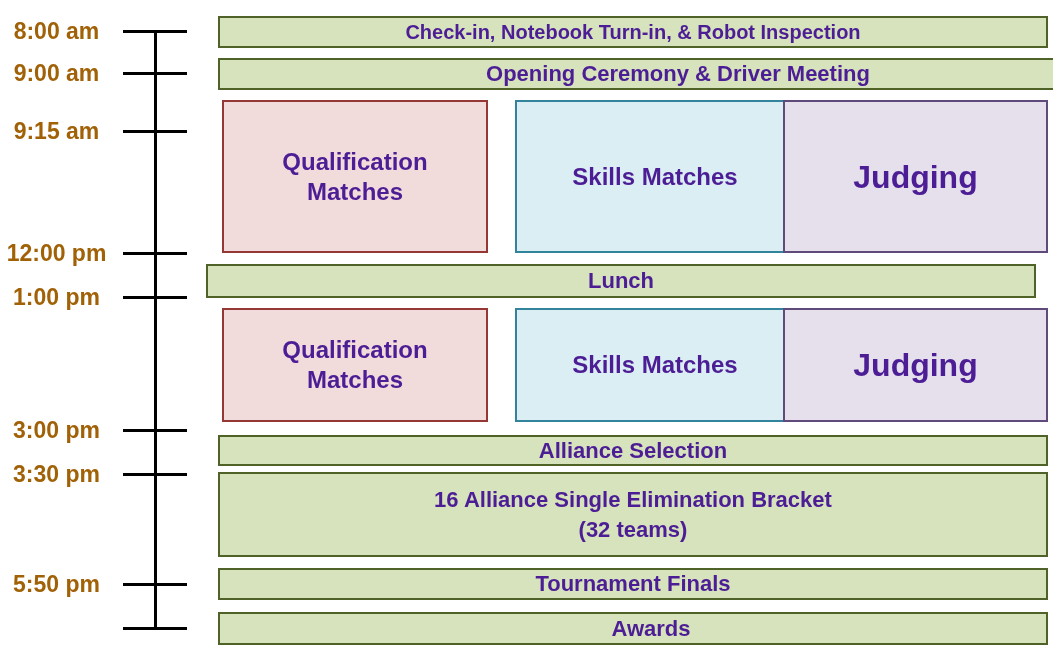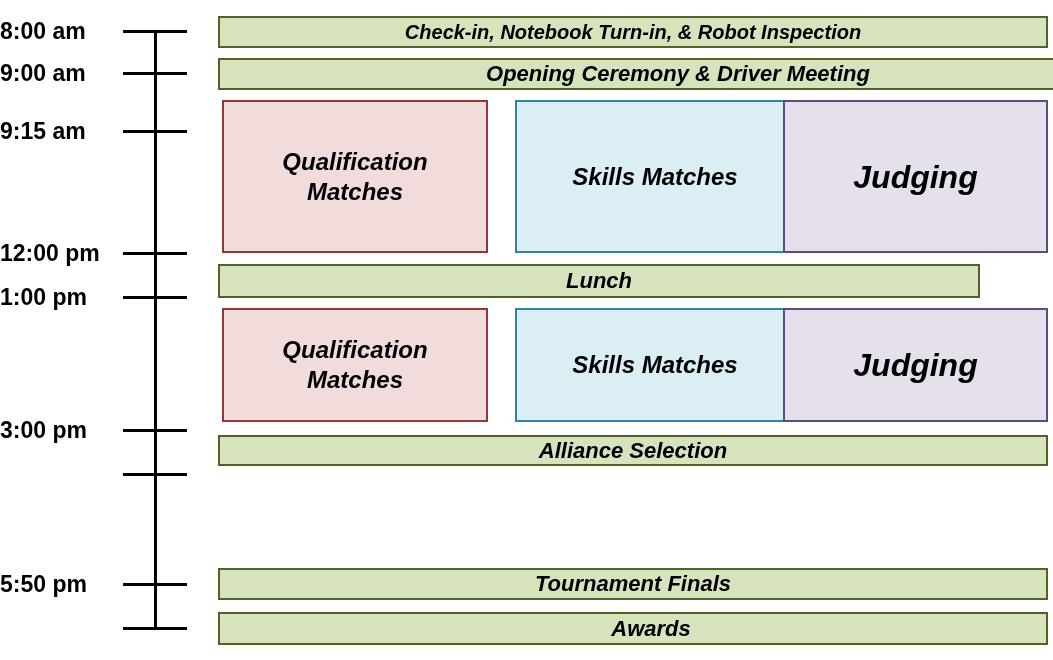--- a/index.html
+++ b/index.html
@@ -22,37 +22,36 @@
   .tick {
     position: absolute;
     left: 123px;
     width: 64px; height: 3px;
     background: var(--timeline, #000);
   }
   .time-label {
     position: absolute;
     left: 0; width: 113px; height: 28px;
     line-height: 28px;
-    text-align: left;
+    text-align: center;
     font-size: 23px;
     font-weight: bold;
-    color: #000000;
+    color: #a16207;
     white-space: nowrap;
   }
   
   .block {
     position: absolute;
     display: flex;
     align-items: center;
     justify-content: center;
     text-align: center;
     font-weight: bold;
-    color: #000000;
+    color: #4c1d95;
     line-height: 1.25;
-    font-style: italic;
   }
   .green  { background: var(--green-fill);  border: 2.5px solid var(--green-border);  font-size: 22px; }
   .pink   { background: var(--pink-fill);   border: 2.5px solid var(--pink-border);   font-size: 24px; }
   .blue   { background: var(--blue-fill);   border: 2.5px solid var(--blue-border);   font-size: 24px; margin-left: 20px; }
   .purple { background: var(--purple-fill); border: 2.5px solid var(--purple-border); font-size: 32px; }
   .block.small-text { font-size: 20px; }
   .wrap-narrow { display: inline-block; max-width: 190px; }
   .two-line div { line-height: 1.35; }
 </style>
 </head>
@@ -71,40 +70,47 @@
   <div class="tick" style="top:473px"></div>
   <div class="tick" style="top:583px"></div>
   <div class="tick" style="top:627px"></div>
 
   <div class="time-label" style="top:17px">8:00 am</div>
   <div class="time-label" style="top:59px">9:00 am</div>
   <div class="time-label" style="top:117px">9:15 am</div>
   <div class="time-label" style="top:239px">12:00 pm</div>
   <div class="time-label" style="top:283px">1:00 pm</div>
   <div class="time-label" style="top:416px">3:00 pm</div>
+  <div class="time-label" style="top:460px">3:30 pm</div>
   <div class="time-label" style="top:570px">5:50 pm</div>
 
   <div class="block green small-text" style="left:218px; top:16px;  width:830px; height:32px;">Check-in, Notebook Turn-in, &amp; Robot Inspection</div>
 
   <div class="block green" style="left:218px; top:58px;  width:920px; height:32px;">Opening Ceremony &amp; Driver Meeting</div>
 
   <div class="block pink" style="left:222px; top:100px; width:266px; height:153px;">
     <span class="wrap-narrow">Qualification Matches</span>
   </div>
   <div class="block blue" style="left:495px; top:100px; width:280px; height:153px;">Skills Matches</div>
   <div class="block purple" style="left:783px; top:100px; width:265px; height:153px;">Judging</div>
 
-  <div class="block green" style="left:218px; top:264px; width:762px; height:34px;">Lunch</div>
+  <div class="block green" style="left:206px; top:264px; width:830px; height:34px;">Lunch</div>
 
   <div class="block pink" style="left:222px; top:308px; width:266px; height:114px;">
     <span class="wrap-narrow">Qualification Matches</span>
   </div>
   <div class="block blue" style="left:495px; top:308px; width:280px; height:114px;">Skills Matches</div>
   <div class="block purple" style="left:783px; top:308px; width:265px; height:114px;">Judging</div>
 
   <div class="block green" style="left:218px; top:435px; width:830px; height:31px;">Alliance Selection</div>
 
+  <div class="block green two-line" style="left:218px; top:472px; width:830px; height:85px;">
+    <div>
+      <div>16 Alliance Single Elimination Bracket</div>
+      <div>(32 teams)</div>
+    </div>
+  </div>
 
   <div class="block green" style="left:218px; top:568px; width:830px; height:32px;">Tournament Finals</div>
 
   <div class="block green" style="left:218px; top:612px; width:830px; height:33px;padding-left:36px;">Awards</div>
 
 </div>
 
 </body></html>

